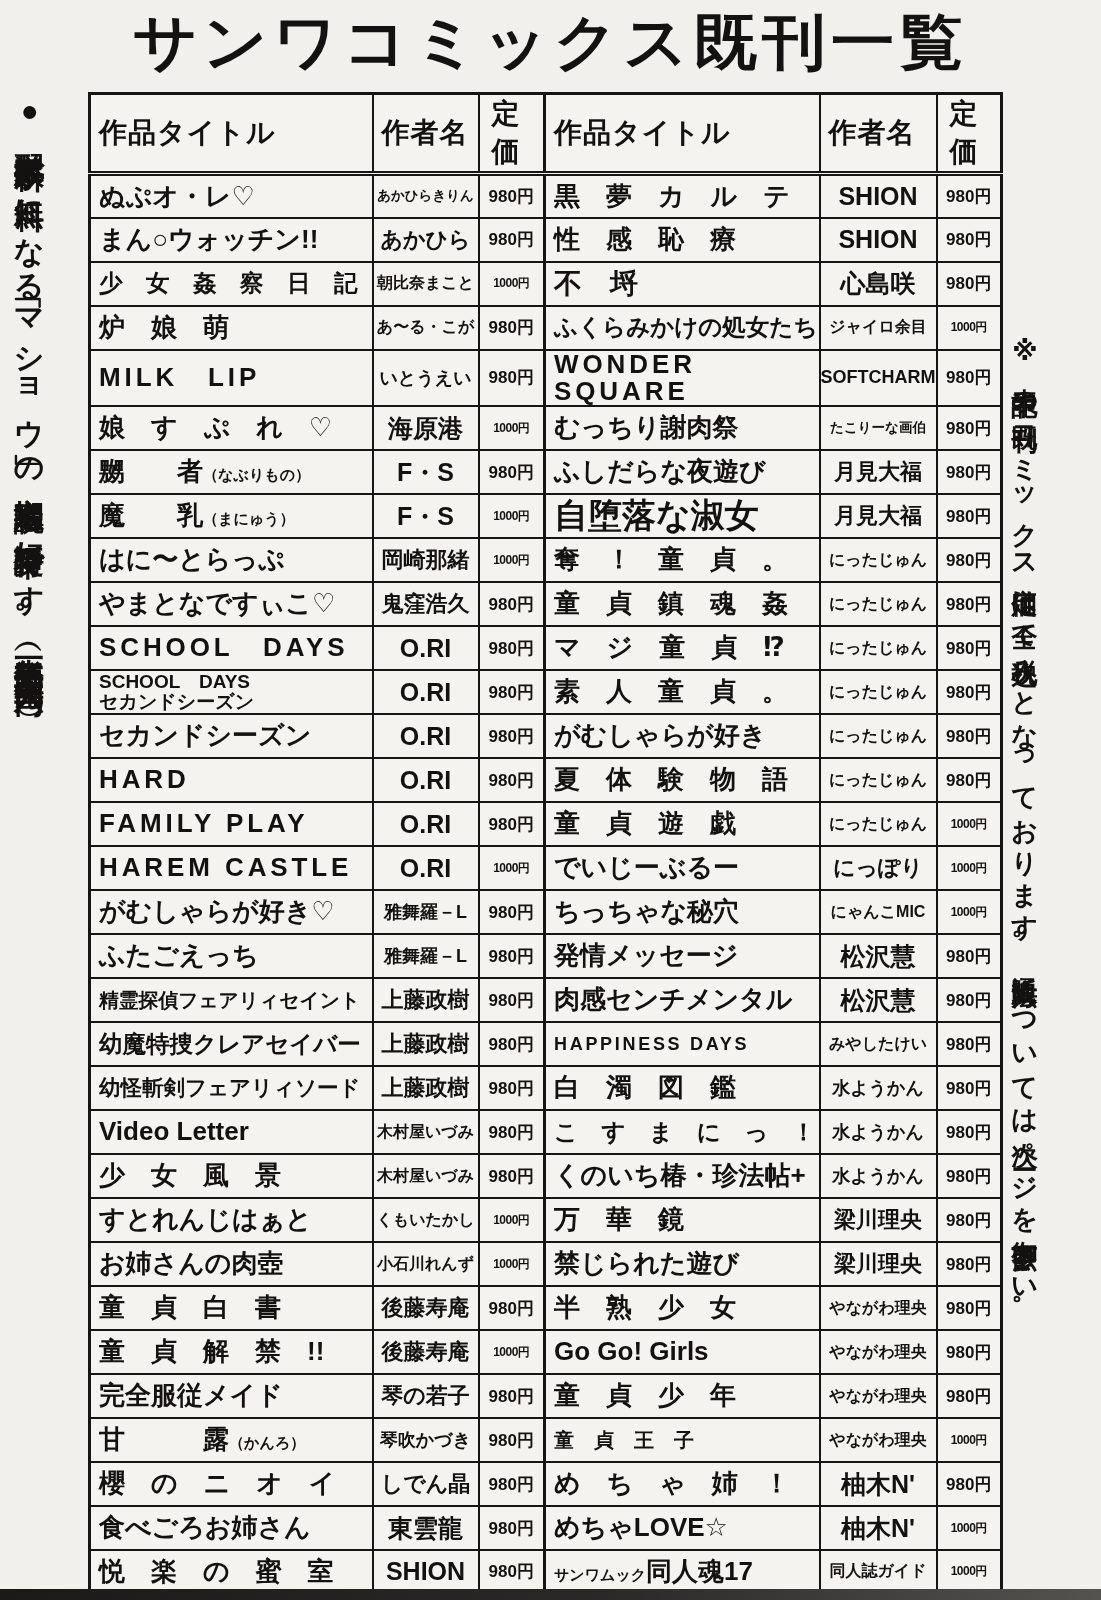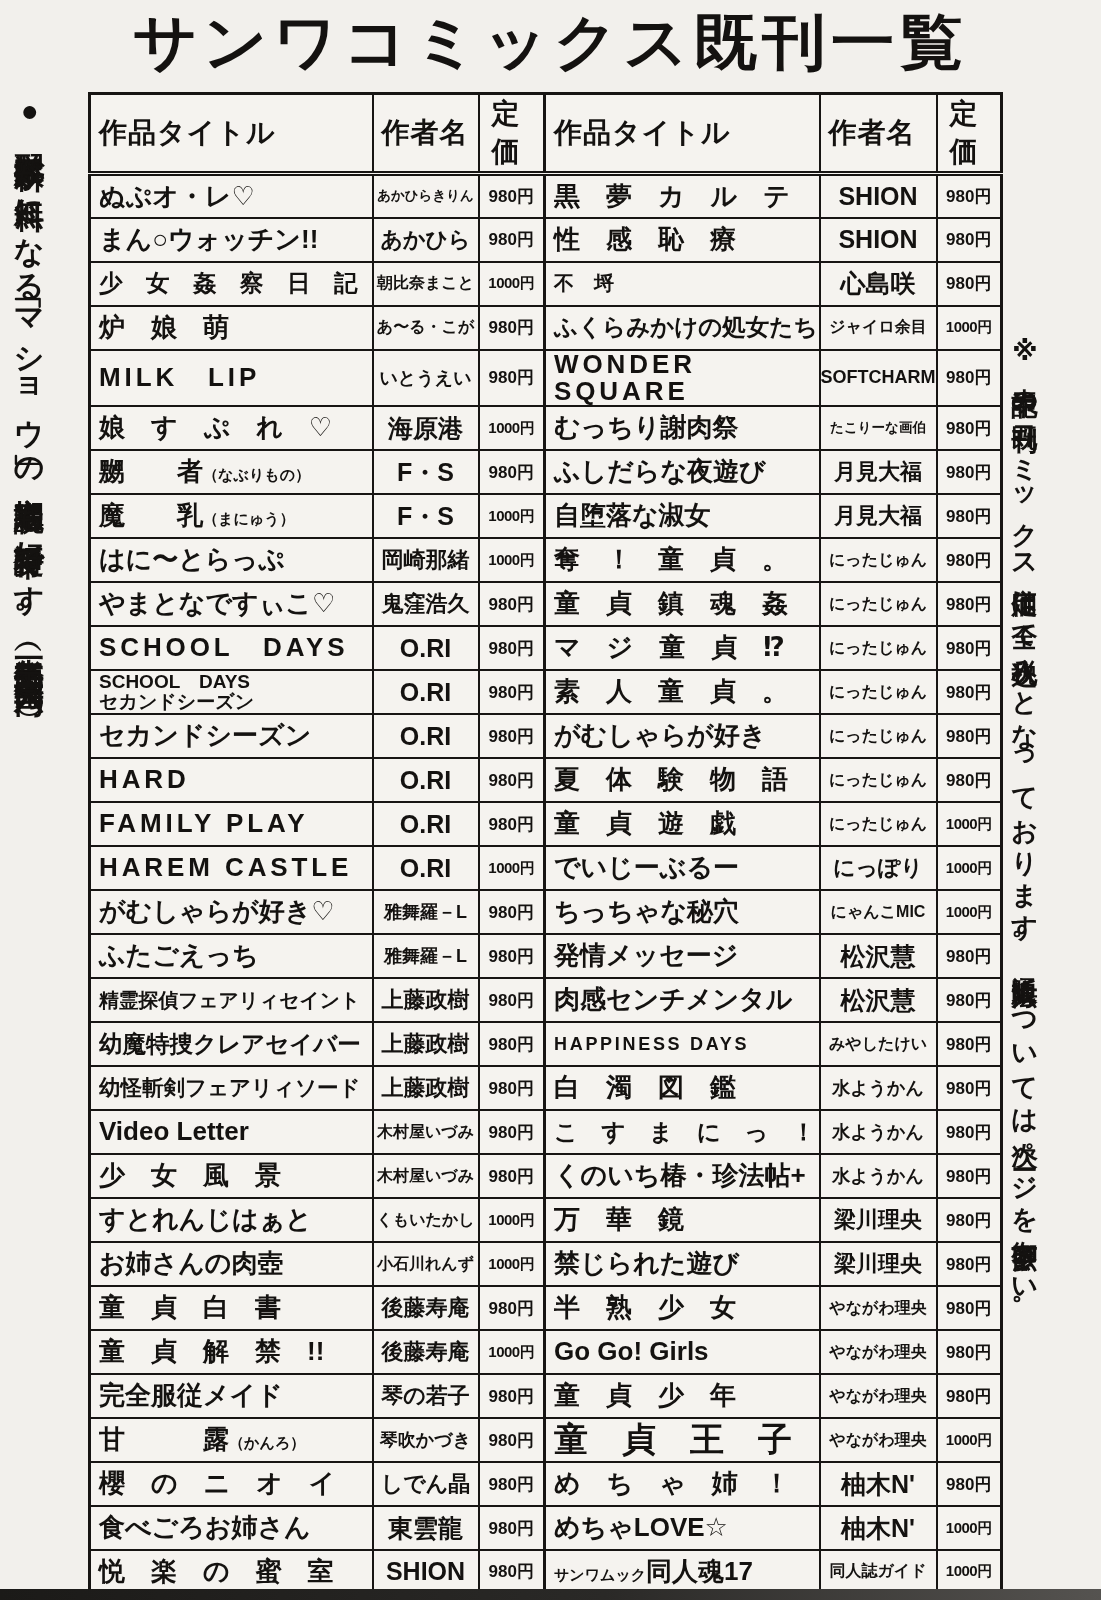--- a/index.html
+++ b/index.html
@@ -47,21 +47,21 @@
   .catalog th.hprice{padding-left:12px;letter-spacing:0;}
   .catalog tr{height:44px;}
   .catalog thead th{border-bottom:5px double #171513;}
   .catalog th:nth-child(4),.catalog td:nth-child(4){border-left:3px solid #171513;}
   td.title-cell{padding-left:8px;font-weight:700;white-space:pre-line;line-height:1.05;}
   td.title-cell.ls{letter-spacing:0.15em;margin-top:40px;}
   td.title-cell .small-paren{font-size:0.58em;font-weight:700;}
   td.title-cell .prefix{font-size:15px;font-weight:700;letter-spacing:0;}
   td.author-cell{font-weight:700;text-align:center;letter-spacing:0;}
   td.price-cell{font-weight:700;text-align:center;font-size:17px;}
-  td.price-cell.p1000{font-size:15px;letter-spacing:-0.5px;margin-top:43px;}
+  td.price-cell.p1000{font-size:12px;letter-spacing:-0.5px;margin-top:43px;}
   .bottom-strip{
     position:absolute;left:0;bottom:0;width:100%;height:11px;
     background:linear-gradient(90deg,#1b1a18 0%,#2a2927 55%,#555350 100%);
   }
 </style>
 </head>
 <body>
 
 <div class="page">
 
@@ -103,21 +103,21 @@
             <td class="author-cell" style="font-size: 22px;">あかひら</td>
             <td class="price-cell">980円</td>
             <td class="title-cell" style="font-size: 26px;">性　感　恥　療</td>
             <td class="author-cell" style="font-size: 25px;">SHION</td>
             <td class="price-cell">980円</td>
           </tr>
           <tr>
             <td class="title-cell" style="font-size: 23.5px;">少　女　姦　察　日　記</td>
             <td class="author-cell" style="font-size: 16px;">朝比奈まこと</td>
             <td class="price-cell p1000">1000円</td>
-            <td class="title-cell" style="font-size: 20px;">不　埒</td>
+            <td class="title-cell" style="font-size: 28px;">不　埒</td>
             <td class="author-cell" style="font-size: 25px;">心島咲</td>
             <td class="price-cell">980円</td>
           </tr>
           <tr>
             <td class="title-cell" style="font-size: 26px;">炉　娘　萌</td>
             <td class="author-cell" style="font-size: 16px;">あ〜る・こが</td>
             <td class="price-cell">980円</td>
             <td class="title-cell" style="font-size: 23.5px;">ふくらみかけの処女たち</td>
             <td class="author-cell" style="font-size: 16px;">ジャイロ余目</td>
             <td class="price-cell p1000">1000円</td>
@@ -143,21 +143,21 @@
             <td class="author-cell" style="font-size: 25px;">F・S</td>
             <td class="price-cell">980円</td>
             <td class="title-cell" style="font-size: 26px;">ふしだらな夜遊び</td>
             <td class="author-cell" style="font-size: 22px;">月見大福</td>
             <td class="price-cell">980円</td>
           </tr>
           <tr>
             <td class="title-cell" style="font-size: 26px;">魔　　乳<span class="small-paren">（まにゅう）</span></td>
             <td class="author-cell" style="font-size: 25px;">F・S</td>
             <td class="price-cell p1000">1000円</td>
-            <td class="title-cell" style="font-size: 26px;">自堕落な淑女</td>
+            <td class="title-cell" style="font-size: 34px;">自堕落な淑女</td>
             <td class="author-cell" style="font-size: 22px;">月見大福</td>
             <td class="price-cell">980円</td>
           </tr>
           <tr>
             <td class="title-cell" style="font-size: 26px;">はに〜とらっぷ</td>
             <td class="author-cell" style="font-size: 22px;">岡崎那緒</td>
             <td class="price-cell p1000">1000円</td>
             <td class="title-cell" style="font-size: 26px;">奪　！　童　貞　。</td>
             <td class="author-cell" style="font-size: 16px;">にったじゅん</td>
             <td class="price-cell">980円</td>
@@ -312,21 +312,21 @@
             <td class="author-cell" style="font-size: 22px;">琴の若子</td>
             <td class="price-cell">980円</td>
             <td class="title-cell" style="font-size: 26px;">童　貞　少　年</td>
             <td class="author-cell" style="font-size: 16px;">やながわ理央</td>
             <td class="price-cell">980円</td>
           </tr>
           <tr>
             <td class="title-cell" style="font-size: 26px;">甘　　　露<span class="small-paren">（かんろ）</span></td>
             <td class="author-cell" style="font-size: 18px;">琴吹かづき</td>
             <td class="price-cell">980円</td>
-            <td class="title-cell" style="font-size: 34px;">童　貞　王　子</td>
+            <td class="title-cell" style="font-size: 20px;">童　貞　王　子</td>
             <td class="author-cell" style="font-size: 16px;">やながわ理央</td>
             <td class="price-cell p1000">1000円</td>
           </tr>
           <tr>
             <td class="title-cell" style="font-size: 26px;">櫻　の　ニ　オ　イ</td>
             <td class="author-cell" style="font-size: 22px;">しでん晶</td>
             <td class="price-cell">980円</td>
             <td class="title-cell" style="font-size: 26px;">め　ち　ゃ　姉　！</td>
             <td class="author-cell" style="font-size: 25px;">柚木N'</td>
             <td class="price-cell">980円</td>

